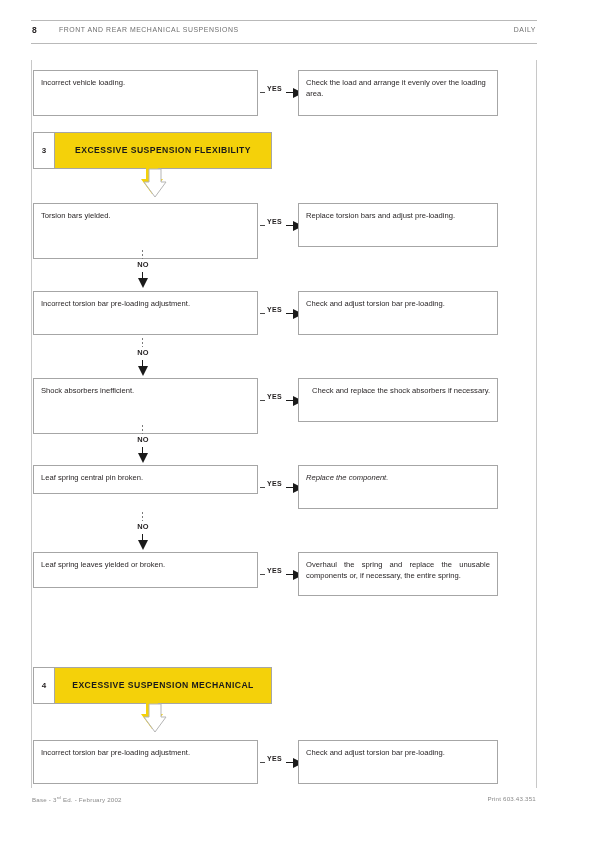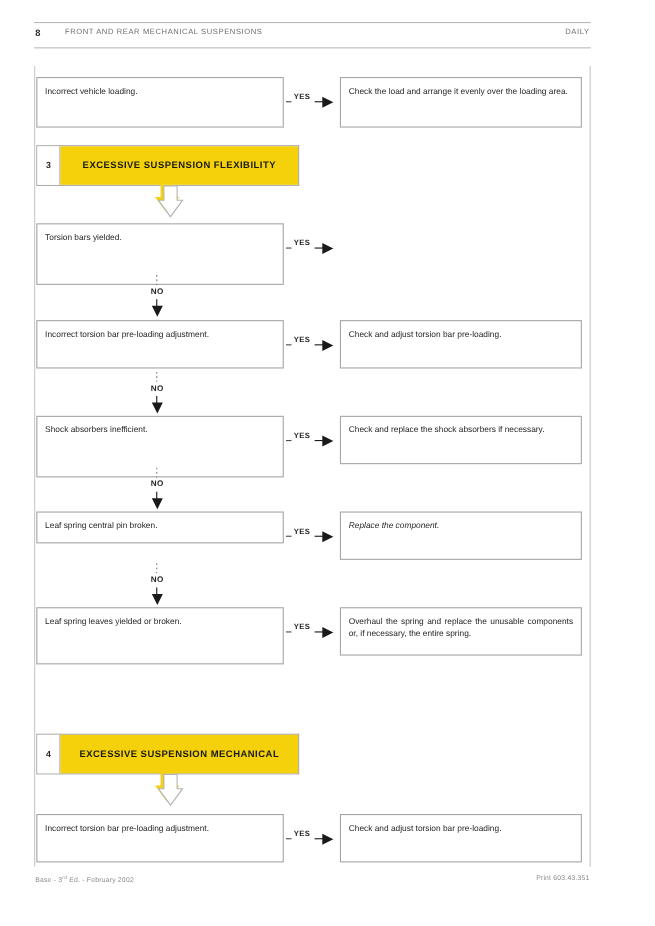--- a/index.html
+++ b/index.html
@@ -21,21 +21,21 @@
   
   .frame{position:absolute;left:31px;top:60px;width:506px;height:728px;
          border-left:1px solid #c8c8c8;border-right:1px solid #c8c8c8;box-sizing:border-box;}
 
   
   .box{position:absolute;border:1px solid #a6a6a6;box-sizing:border-box;background:#fff;}
   .box .txt{position:absolute;left:7px;right:7px;top:7px;font-size:7.6px;line-height:10.5px;color:#231f20;}
   .box .txt.just{text-align:justify;}
 
   .cause{left:33px;width:225px;}
-  .remedy{left:309px;width:220px;}
+  .remedy{left:298px;width:200px;}
 
   
   .yes{position:absolute;left:258px;width:48px;height:14px;}
   .yes .dash{position:absolute;left:2px;top:7px;width:5px;height:1px;background:#4a4a4a;}
   .yes .lbl{position:absolute;left:9px;top:0px;font-size:7px;font-weight:bold;letter-spacing:.3px;color:#231f20;}
   .yes .stem{position:absolute;left:28px;top:7px;width:9px;height:1.4px;background:#1a1a1a;}
   .yes .head{position:absolute;left:35px;top:2.5px;width:0;height:0;
              border-top:5px solid transparent;border-bottom:5px solid transparent;border-left:10px solid #1a1a1a;}
 
   
@@ -105,20 +105,23 @@
 
   <div class="box cause" style="top:203px;height:56px;">
     <div class="txt">Torsion bars yielded.</div>
   </div>
   <div class="yes" style="top:218px;">
     <div class="dash"></div>
     <div class="lbl">YES</div>
     <div class="stem"></div>
     <div class="head"></div>
   </div>
+  <div class="box remedy" style="top:203px;height:44px;">
+    <div class="txt">Replace torsion bars and adjust pre-loading.</div>
+  </div>
 
   <div class="no" style="top:250px;">
     <div class="dot"></div>
     <div class="lbl">NO</div>
     <div class="stem"></div>
     <div class="head"></div>
   </div>
 
   <div class="box cause" style="top:291px;height:44px;">
     <div class="txt">Incorrect torsion bar pre-loading adjustment.</div>
@@ -142,21 +145,21 @@
 
   <div class="box cause" style="top:378px;height:56px;">
     <div class="txt">Shock absorbers inefficient.</div>
   </div>
   <div class="yes" style="top:393px;">
     <div class="dash"></div>
     <div class="lbl">YES</div>
     <div class="stem"></div>
     <div class="head"></div>
   </div>
-  <div class="box remedy" style="top:378px;height:44px;">
+  <div class="box remedy" style="top:378px;height:44px;text-align:right;">
     <div class="txt">Check and replace the shock absorbers if necessary.</div>
   </div>
 
   <div class="no" style="top:425px;">
     <div class="dot"></div>
     <div class="lbl">NO</div>
     <div class="stem"></div>
     <div class="head"></div>
   </div>
 
@@ -173,21 +176,21 @@
     <div class="txt">Replace the component.</div>
   </div>
 
   <div class="no" style="top:512px;">
     <div class="dot"></div>
     <div class="lbl">NO</div>
     <div class="stem"></div>
     <div class="head"></div>
   </div>
 
-  <div class="box cause" style="top:552px;height:52px;">
+  <div class="box cause" style="top:552px;height:36px;">
     <div class="txt">Leaf spring leaves yielded or broken.</div>
   </div>
   <div class="yes" style="top:567px;">
     <div class="dash"></div>
     <div class="lbl">YES</div>
     <div class="stem"></div>
     <div class="head"></div>
   </div>
   <div class="box remedy" style="top:552px;height:44px;">
     <div class="txt just">Overhaul the spring and replace the unusable components or, if necessary, the entire spring.</div>

